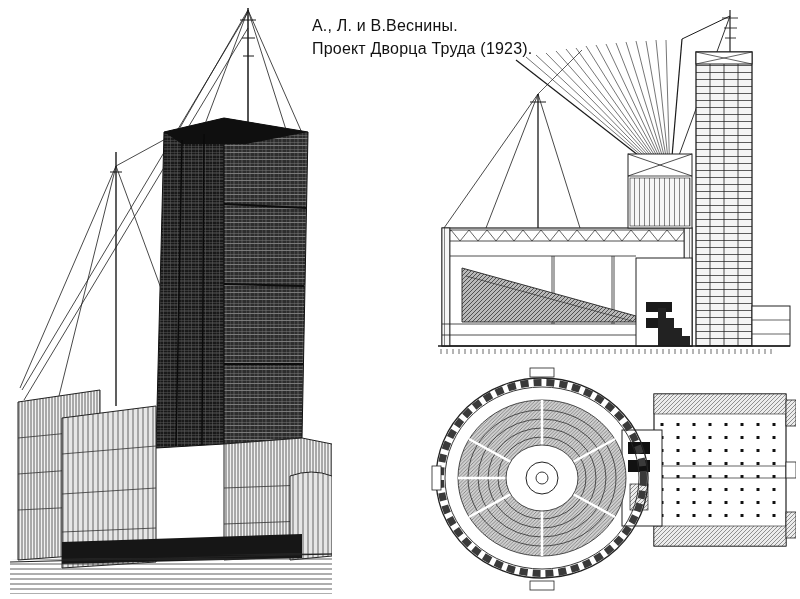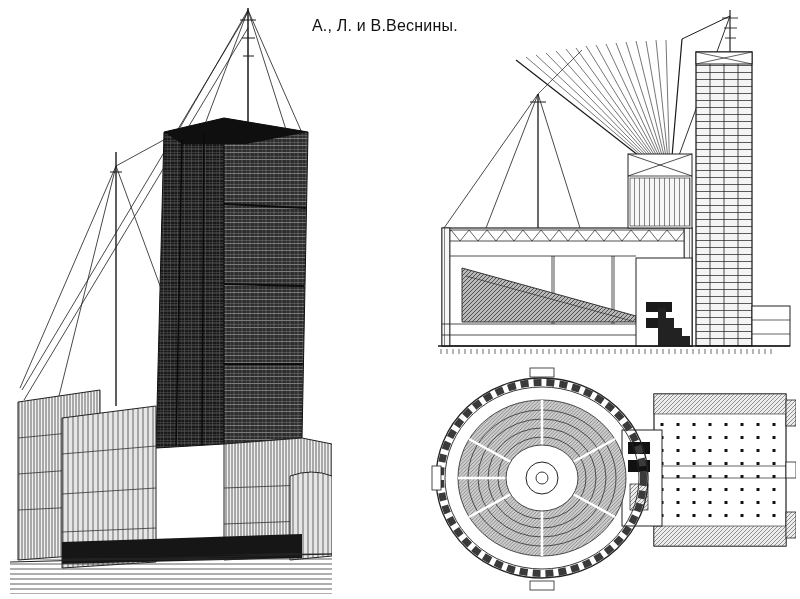--- a/index.html
+++ b/index.html
@@ -11,20 +11,21 @@
   .caption div{white-space:nowrap;}
   svg{display:block;}
 </style>
 </head>
 <body>
 
 <div class="page">
 
   <div class="caption">
     <div>А., Л. и В.Веснины.</div>
+    <div>Проект Дворца Труда (1923).</div>
   </div>
 
   <div class="fig" style="left:6px;top:2px;width:326px;height:595px;">
   <svg width="326" height="595" viewBox="0 0 326 595">
     <defs>
       <pattern id="facDark" width="7" height="6" patternUnits="userSpaceOnUse">
         <rect width="7" height="6" fill="#191919"></rect>
         <path d="M0 0H7M0 3H7" stroke="#7a7a7a" stroke-width="0.6"></path>
         <path d="M0 0V6M3.5 0V6" stroke="#606060" stroke-width="0.5"></path>
       </pattern>

